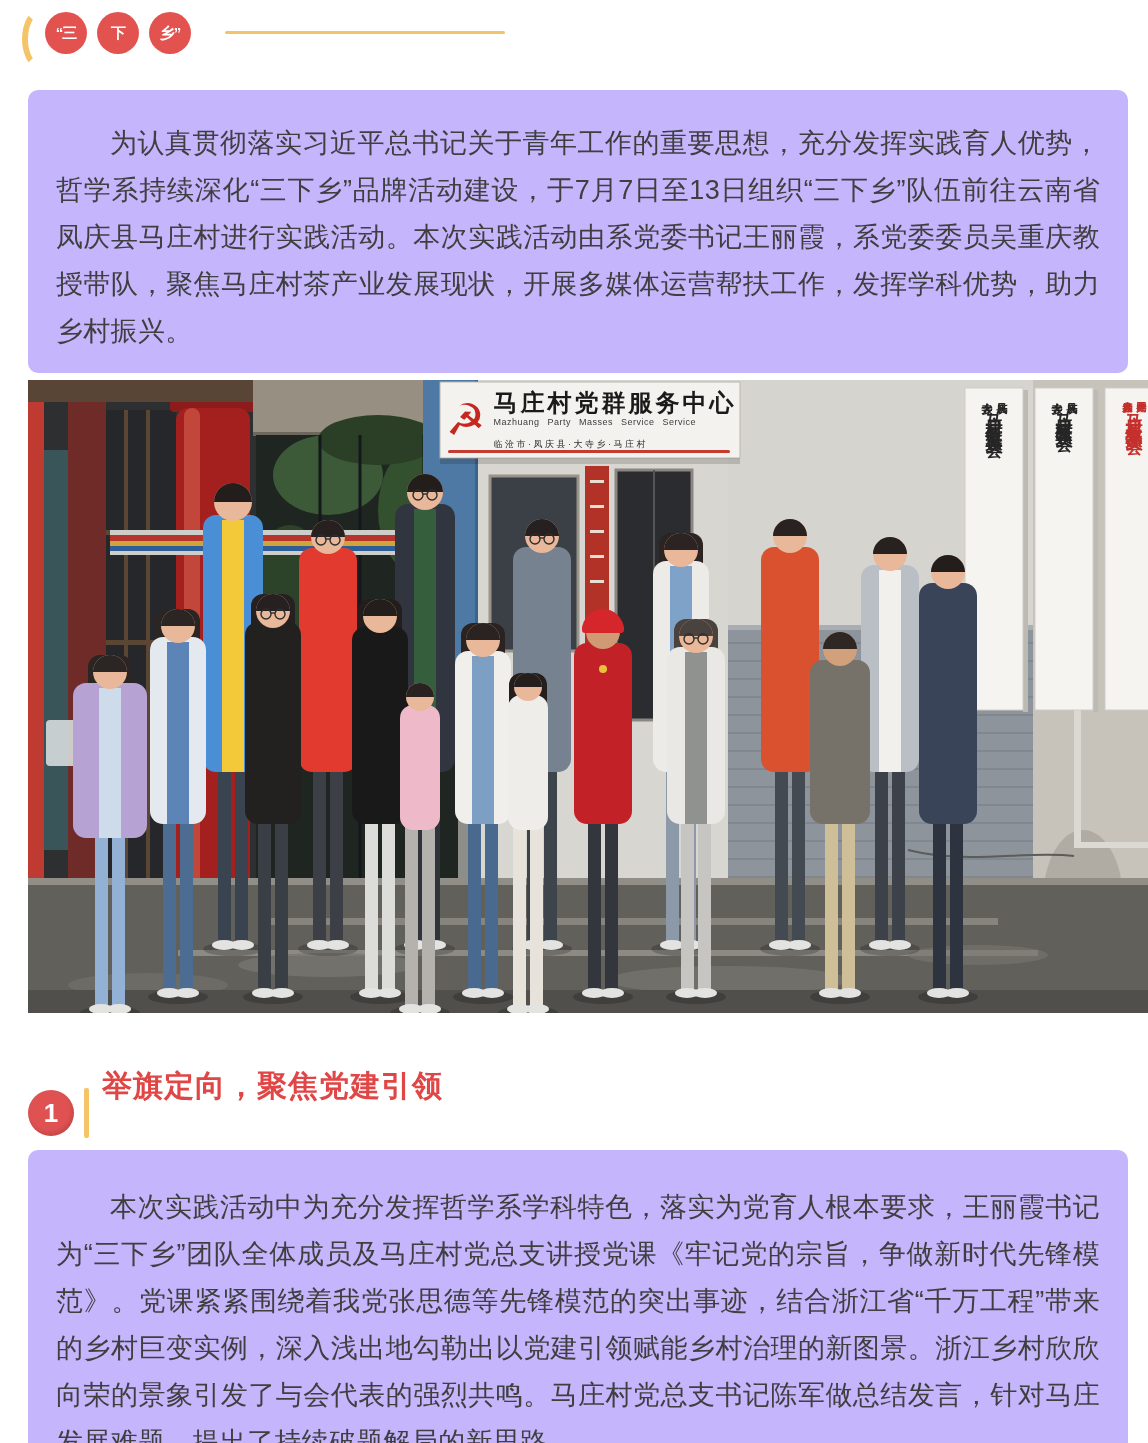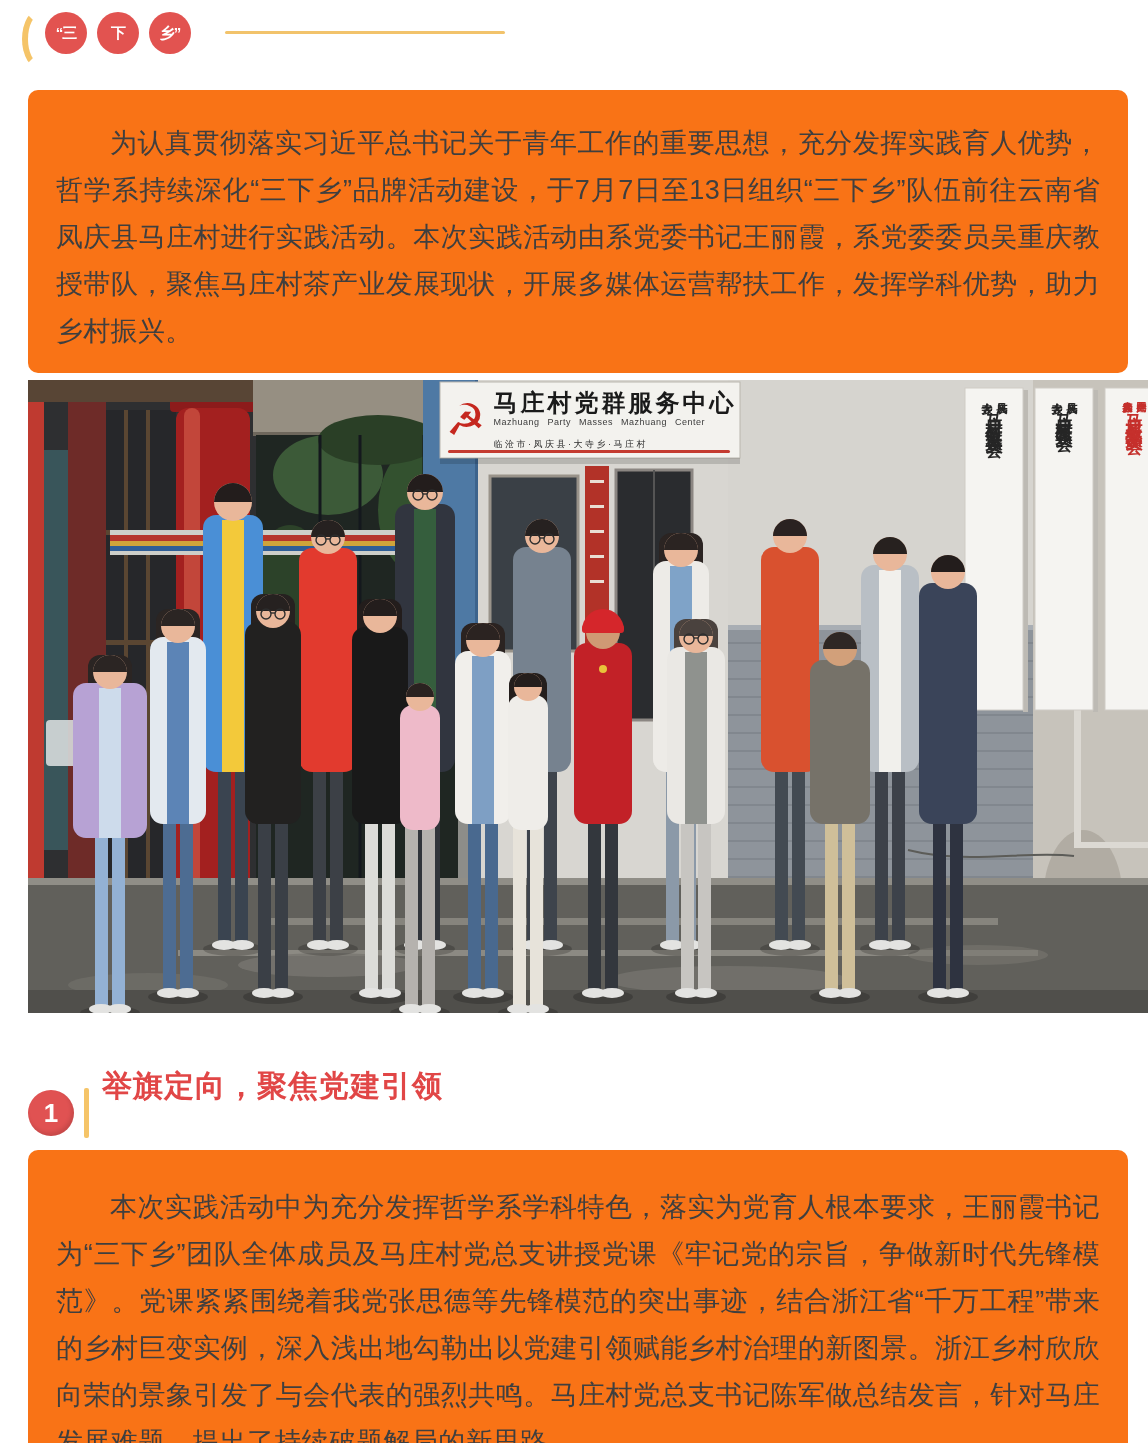--- a/index.html
+++ b/index.html
@@ -12,21 +12,21 @@
   .badge{position:absolute;top:12px;width:42px;height:42px;border-radius:50%;
          background:#e25350;color:#ffffff;font-weight:bold;font-size:15px;
          display:flex;align-items:center;justify-content:center;letter-spacing:-1px;}
   .badge.b1{left:45px;}
   .badge.b2{left:97px;}
   .badge.b3{left:149px;}
   .gold-line{position:absolute;left:225px;top:31px;width:280px;height:3px;
              background:#f2c36b;border-radius:2px;}
 
   
-  .panel{position:absolute;left:28px;width:1100px;background:#f97316;border-radius:10px;
+  .panel{position:absolute;left:28px;width:1100px;background:#c4b5fd;border-radius:10px;
          box-sizing:border-box;}
   .panel1{top:90px;height:283px;padding:30px 28px 0 28px;}
   .panel2{top:1150px;height:330px;padding:34px 28px 0 28px;}
   .para{margin:0;font-size:27px;line-height:47px;color:#3f3f3f;text-align:justify;
         text-indent:2em;letter-spacing:0.3px;}
 
   
   .photo{position:absolute;left:28px;top:380px;width:1120px;height:633px;margin:0;
          overflow:hidden;background:#8d8d89;}
   .photo svg{position:absolute;left:0;top:0;}
@@ -397,21 +397,21 @@
             <circle cx="500" cy="307" r="14" fill="#e9b79a"></circle>
             <path d="M 486 307 A 14 14 0 0 1 514 307 Z" fill="#241e1c"></path>
           </g>
         </g>
     </svg>
 
     <div class="photo-sign">
       <span class="sign-emblem">☭</span>
       <span class="sign-col">
         <div class="sign-title">马庄村党群服务中心</div>
-        <div class="sign-sub">Mazhuang  Party  Masses  Mazhuang  Center</div>
+        <div class="sign-sub">Mazhuang  Party  Masses  Service  Service</div>
         <div class="sign-addr">临沧市·凤庆县·大寺乡·马庄村</div>
       </span>
       <span class="sign-redline"></span>
     </div>
 
     <div class="photo-banner pb1 banner-black">
       <div class="hdr">
         <span>凤庆县</span>
         <span>大寺乡</span>
       </div>

